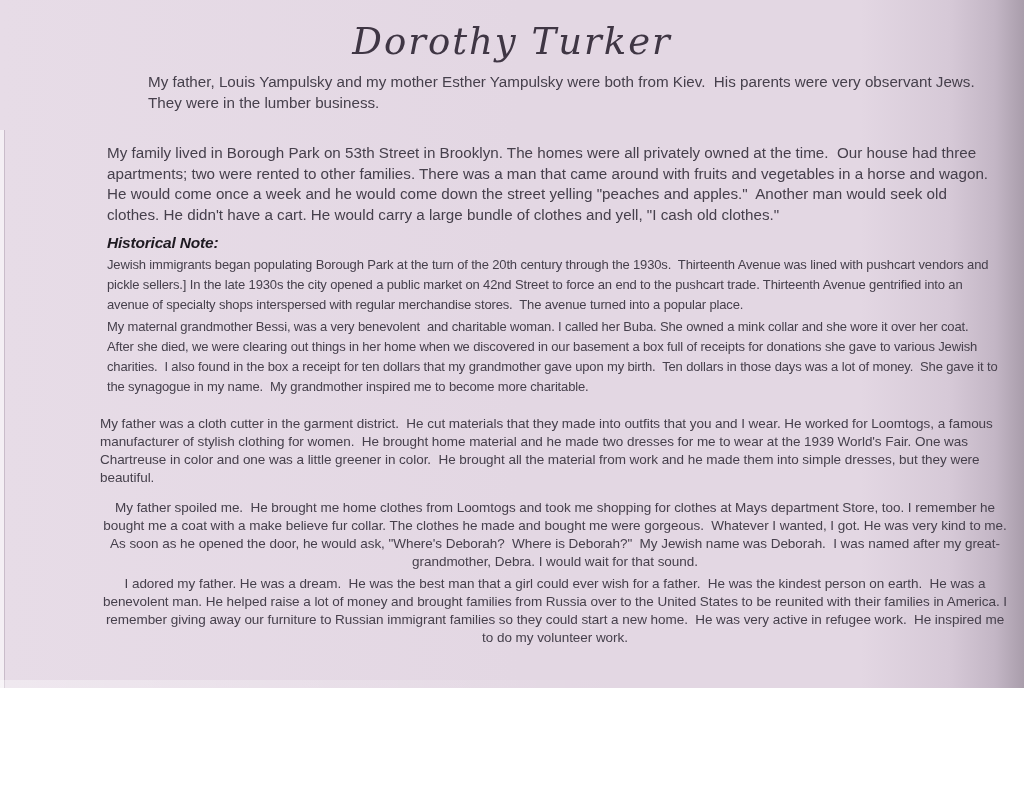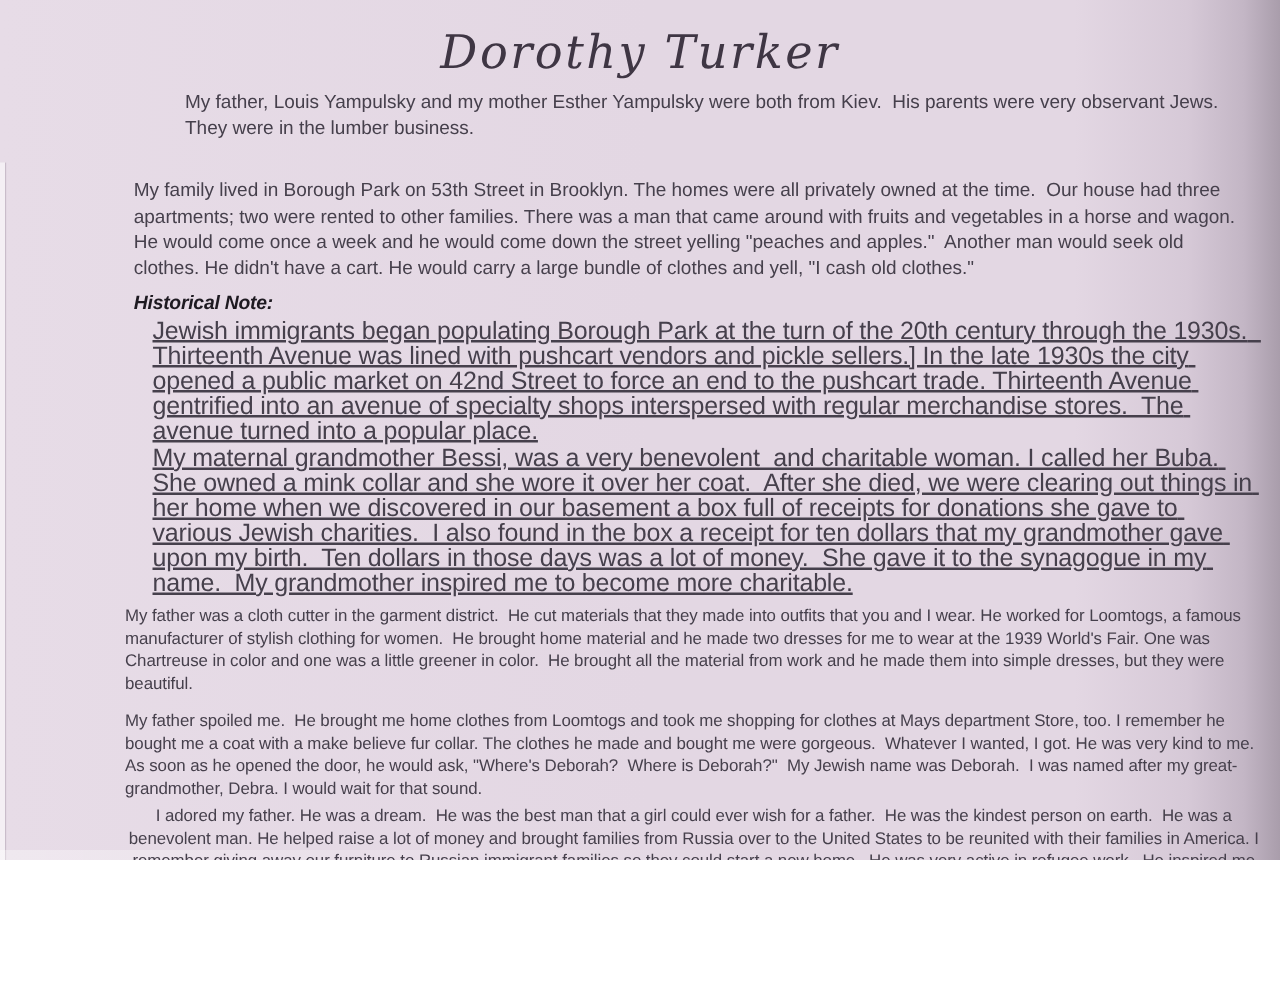--- a/index.html
+++ b/index.html
@@ -66,45 +66,44 @@
     color:var(--ink_body);
     white-space:pre-wrap;
   }
   .body-lg{
     font-size:15.2px;
     line-height:20.5px;
     margin-left:7px;
     max-width:888px;
   }
   .body-md{
-    font-size:20px;
+    font-size:13px;
     line-height:20px;
     letter-spacing:-0.15px;
-    margin-left:22px;
+    margin-left:7px;
     max-width:893px;
-    text-decoration:underline;
   }
   .body-sm{
     font-size:13.5px;
     line-height:18px;
     letter-spacing:-0.05px;
     margin-left:0;
     max-width:910px;
   }
   
   .m-p1{margin-top:15px;margin-left:48px;}
   .m-p2{margin-top:17px;}
   .m-p3{margin-top:30px;}
   .m-hist-h{margin-top:9px;}
   .m-hist-b{margin-top:4px;}
   .m-insp-h{margin-top:6px;}
   .m-insp-b{margin-top:2px;}
   .m-fath-h{margin-top:4px;}
-  .m-fath-p1{margin-top:7px;}
-  .m-fath-p2{margin-top:12px;}
+  .m-fath-p1{margin-top:18px;}
+  .m-fath-p2{margin-top:12px;text-align:center;}
   .m-fath-p3{margin-top:4px;text-align:center;}
 </style>
 </head>
 <body>
 
 <div class="page">
   <div class="edge-left"></div>
   <div class="edge-bottom"></div>
 
   <div class="signature">Dorothy Turker</div>

